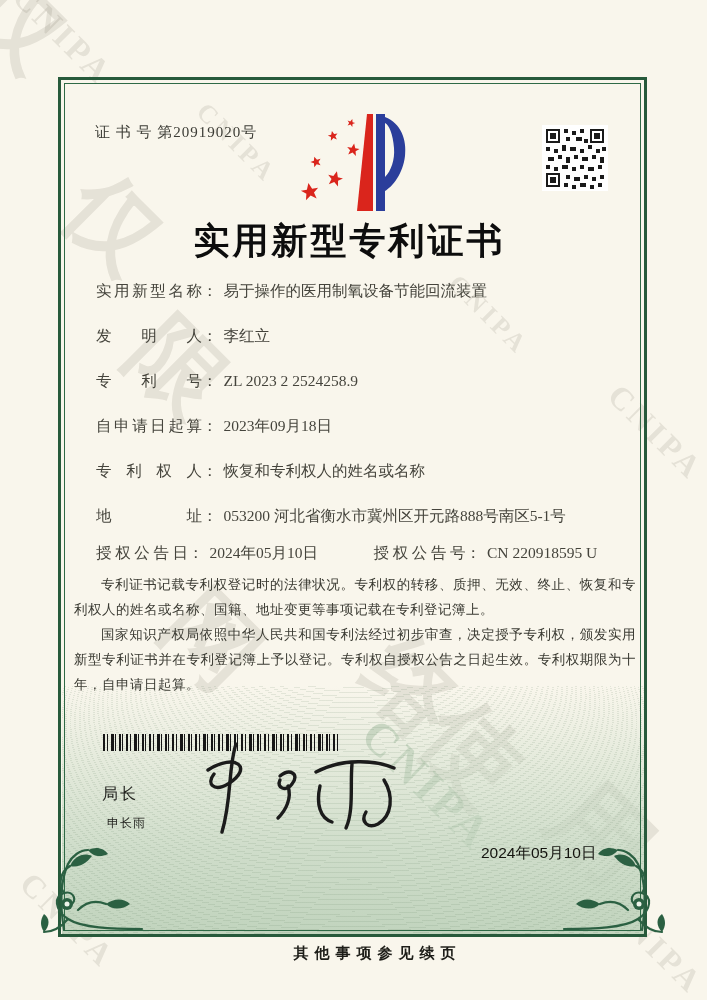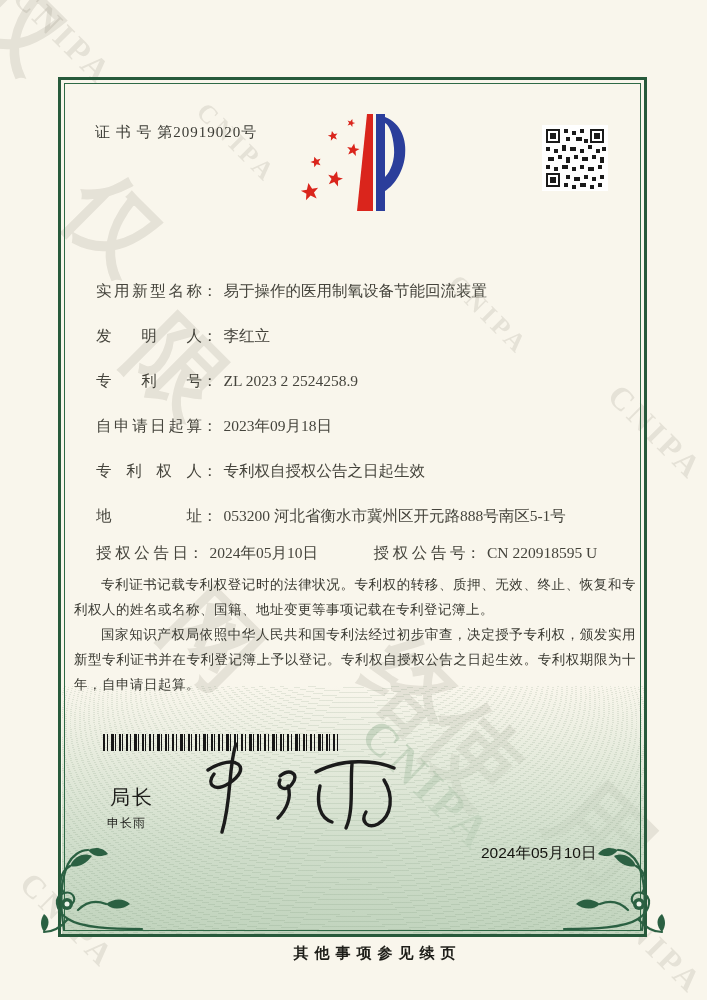--- a/index.html
+++ b/index.html
@@ -61,21 +61,21 @@
          line-height:25px; color:#3a3a32; letter-spacing:0.5px;}
   .paras p{margin:0; text-indent:2em; text-align:justify;}
   .barcode{position:absolute; left:103px; top:734px; width:237px; height:17px;
      background:repeating-linear-gradient(90deg,
        #161616 0 2px, rgba(0,0,0,0) 2px 4px,
        #161616 4px 5px, rgba(0,0,0,0) 5px 8px,
        #161616 8px 11px, rgba(0,0,0,0) 11px 12px,
        #161616 12px 13px, rgba(0,0,0,0) 13px 16px,
        #161616 16px 18px, rgba(0,0,0,0) 18px 19px,
        #161616 19px 20px, rgba(0,0,0,0) 20px 23px);}
-  .signer-title{position:absolute; left:110px; top:784px; font-size:20px; color:#1d1d1a; letter-spacing:2px;
+  .signer-title{position:absolute; left:102px; top:784px; font-size:16px; color:#1d1d1a; letter-spacing:2px;
      font-family:Liberation Sans, sans-serif;}
   .signer-name{position:absolute; left:107px; top:815px; font-size:12px; color:#1d1d1a; letter-spacing:1px;
      font-family:"Liberation Sans","DejaVu Sans",sans-serif;}
   .signature{position:absolute; left:192px; top:738px; width:228px; height:104px;}
   .issue-date{position:absolute; left:481px; top:843px; font-size:15.5px; color:#14140f;
      font-family:"Liberation Sans","DejaVu Sans",sans-serif;}
   .page-no{position:absolute; left:58px; top:911px; width:583px; text-align:center;
      font-size:12.5px; color:#4c4c44; letter-spacing:2px;}
   .footer-note{position:absolute; left:0; top:944px; width:707px; text-align:center;
      font-size:15px; color:#1d1d18; letter-spacing:6px; font-weight:bold;padding-left:24px;}
@@ -214,36 +214,37 @@
         <rect x="50" y="52" width="4" height="4"></rect>
           <rect x="58" y="50" width="4" height="4"></rect>
         <rect x="22" y="58" width="4" height="4"></rect>
           <rect x="30" y="60" width="4" height="4"></rect>
           <rect x="38" y="58" width="6" height="4"></rect>
         <rect x="48" y="60" width="4" height="4"></rect>
           <rect x="56" y="58" width="4" height="4"></rect>
       </g>
     </svg>
 
+    <div class="title">实用新型专利证书</div>
 
     <div class="fields">
       <div class="frow r0">
         <span class="flabel">实用新型名称</span><span class="fcolon">：</span><span>易于操作的医用制氧设备节能回流装置</span>
       </div>
       <div class="frow r1">
         <span class="flabel">发明人</span><span class="fcolon">：</span><span>李红立</span>
       </div>
       <div class="frow r2">
         <span class="flabel">专利号</span><span class="fcolon">：</span><span>ZL 2023 2 2524258.9</span>
       </div>
       <div class="frow r3">
         <span class="flabel">自申请日起算</span><span class="fcolon">：</span><span>2023年09月18日</span>
       </div>
       <div class="frow r4">
-        <span class="flabel">专利权人</span><span class="fcolon">：</span><span>专利权自授权公告之日起生效</span>
+        <span class="flabel">专利权人</span><span class="fcolon">：</span><span>恢复和专利权人的姓名或名称</span>
       </div>
       <div class="frow r5">
         <span class="flabel">地址</span><span class="fcolon">：</span><span>053200 河北省衡水市冀州区开元路888号南区5-1号</span>
       </div>
       <div class="frow grant">
         <span class="glabel">授权公告日</span><span class="fcolon">：</span><span class="gval">2024年05月10日</span><span class="gsep"></span><span class="glabel">授权公告号</span><span class="fcolon">：</span><span>CN 220918595 U</span>
       </div>
     </div>
 
     <div class="paras">

